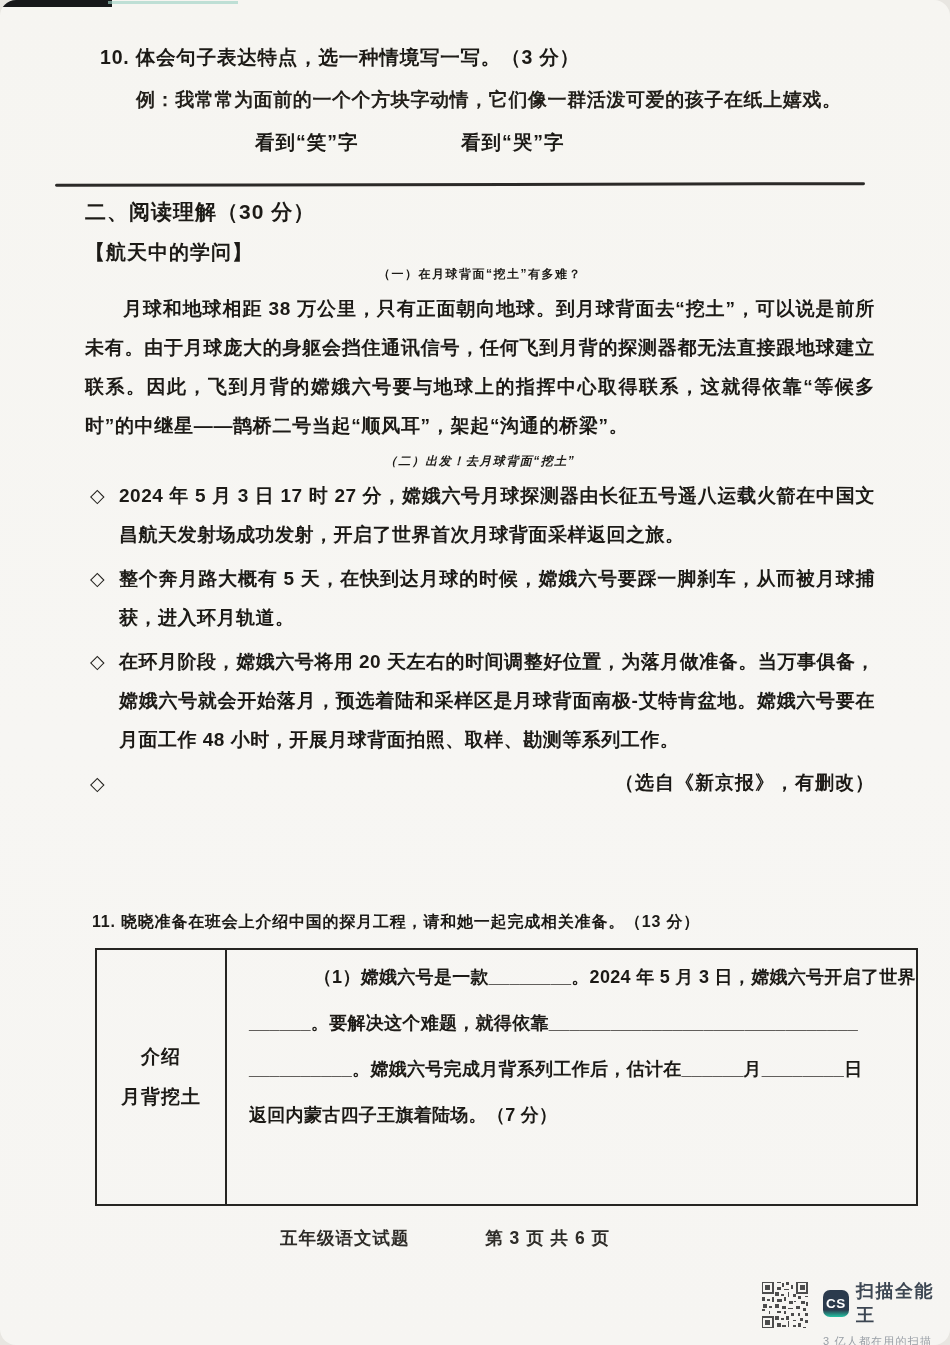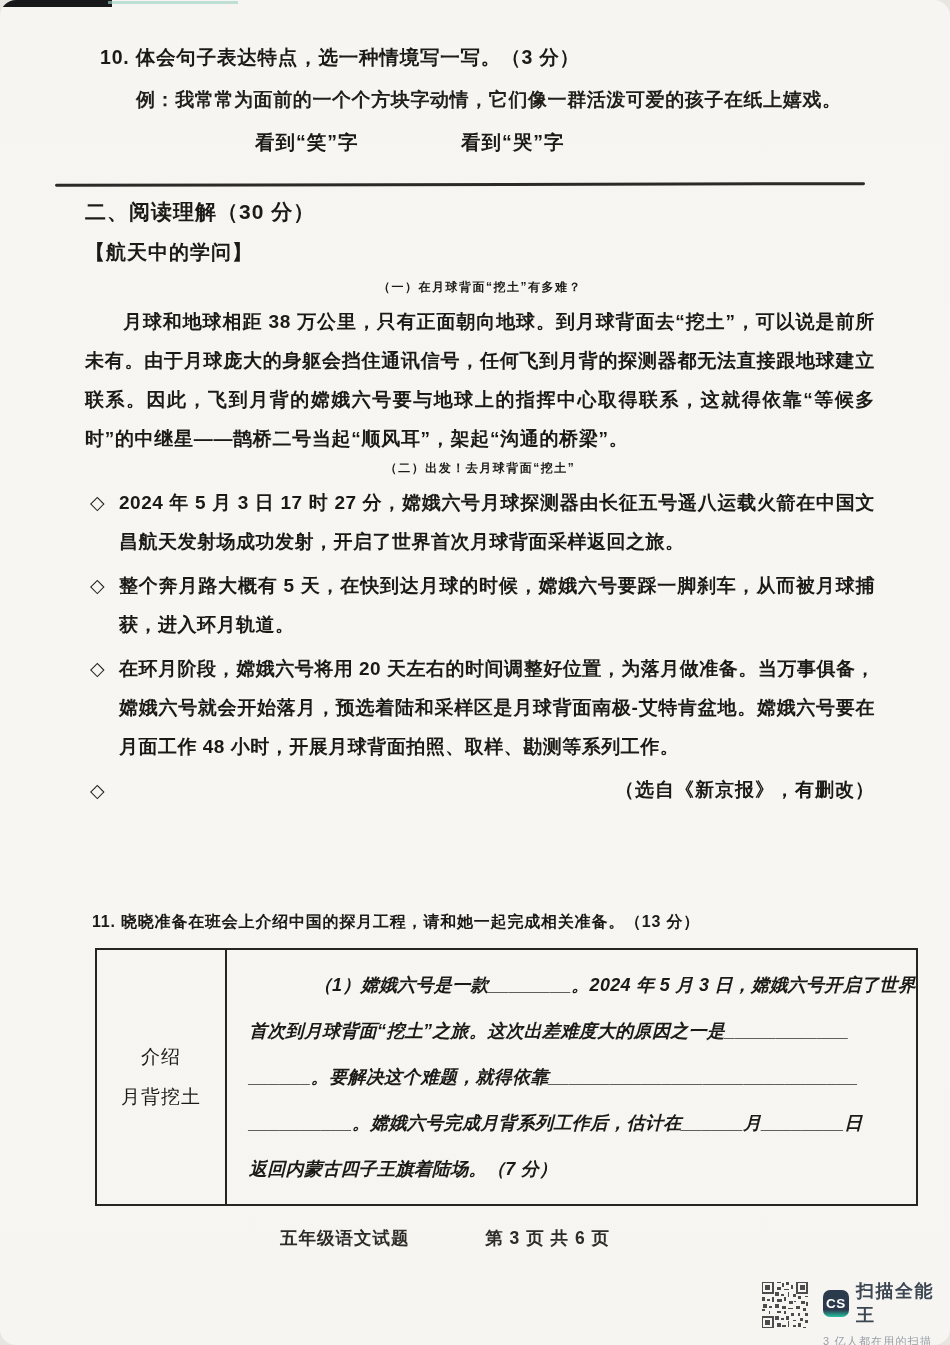--- a/index.html
+++ b/index.html
@@ -24,42 +24,42 @@
   .q10-example { margin:16px 0 0 36px; font-size:19px; font-weight:600; letter-spacing:.6px; color:#23201b; }
   .q10-options { margin:16px 0 0 155px; font-size:19.5px; font-weight:700; letter-spacing:1px; }
   .q10-options .opt + .opt { margin-left:96px; }
 
   .hr-rule { position:absolute; left:55px; top:183px; width:810px; height:3px;
     background:#2b2a28; border-radius:2px; transform:rotate(-0.12deg); }
 
   
   .reading { position:absolute; left:85px; top:198px; width:790px; font-size:19px; }
   .sec-heading { font-size:21px; font-weight:700; letter-spacing:1px; margin-bottom:13px; }
-  .topic { font-size:20px; font-weight:700; letter-spacing:1px; margin-bottom:13px; }
+  .topic { font-size:20px; font-weight:700; letter-spacing:1px; margin-bottom:0; }
   .center-heading { text-align:center; font-size:12px; font-weight:700; letter-spacing:1.5px; margin-bottom:6px; }
   .para {
     line-height:39px; text-indent:2em; text-align:justify;
     font-weight:600; letter-spacing:.7px; margin-bottom:0;
   }
-  .center-heading.part2 { margin-top:2px; }
+  .center-heading.part2 { margin-top:8px;font-style:italic; }
   .bullet { position:relative; padding-left:34px; line-height:39px; text-align:justify;
     font-weight:600; letter-spacing:.5px; margin-bottom:5px; }
   .bullet .marker { position:absolute; left:5px; top:0; font-weight:400; }
   .attribution { text-align:right; font-weight:600; letter-spacing:1px; line-height:38px; }
 
   
   .q11-title { position:absolute; left:92px; top:912px; width:800px;
     font-size:16px; font-weight:700; letter-spacing:.8px; }
 
   .q11-table { position:absolute; left:95px; top:948px; width:823px; height:258px;
     border:2.5px solid #262522; display:flex; box-sizing:border-box; background:transparent; }
   .q11-label-cell { width:130px; border-right:2.5px solid #262522; display:flex;
     flex-direction:column; justify-content:center; align-items:center; gap:14px;
-    font-size:19px; font-weight:400; letter-spacing:1px; box-sizing:border-box; }
-  .q11-content-cell { flex:1; padding:12px 18px 0 22px; overflow:hidden; box-sizing:border-box;font-style:italic; }
+    font-size:19px; font-weight:700; letter-spacing:1px; box-sizing:border-box; }
+  .q11-content-cell { flex:1; padding:4px 18px 0 22px; overflow:hidden; box-sizing:border-box; }
   .cell-line { font-size:18px; font-weight:700; line-height:46px; white-space:nowrap; letter-spacing:.3px; }
   .cell-line.first { text-indent:3.6em; }
 
   
   .footer { position:absolute; left:280px; top:1226px; width:330px; display:flex;
     justify-content:space-between; font-size:17.5px; font-weight:700; letter-spacing:1px; color:#2e2c28; }
 
   
   .watermark { position:absolute; left:760px; top:1279px; display:flex; align-items:flex-start; gap:13px; }
   .qr { width:52px; height:52px; }
@@ -119,21 +119,20 @@
 
   <div class="q11-title">11. 晓晓准备在班会上介绍中国的探月工程，请和她一起完成相关准备。（13 分）</div>
 
   <div class="q11-table">
     <div class="q11-label-cell">
       <span>介绍</span>
       <span>月背挖土</span>
     </div>
     <div class="q11-content-cell">
       <div class="cell-line first">（1）嫦娥六号是一款________。2024 年 5 月 3 日，嫦娥六号开启了世界</div>
-      <div class="cell-line">首次到月球背面“挖土”之旅。这次出差难度大的原因之一是____________</div>
       <div class="cell-line">______。要解决这个难题，就得依靠______________________________</div>
       <div class="cell-line">__________。嫦娥六号完成月背系列工作后，估计在______月________日</div>
       <div class="cell-line">返回内蒙古四子王旗着陆场。（7 分）</div>
     </div>
   </div>
 
   <div class="footer">
     <span>五年级语文试题</span>
     <span>第 3 页 共 6 页</span>
   </div>

